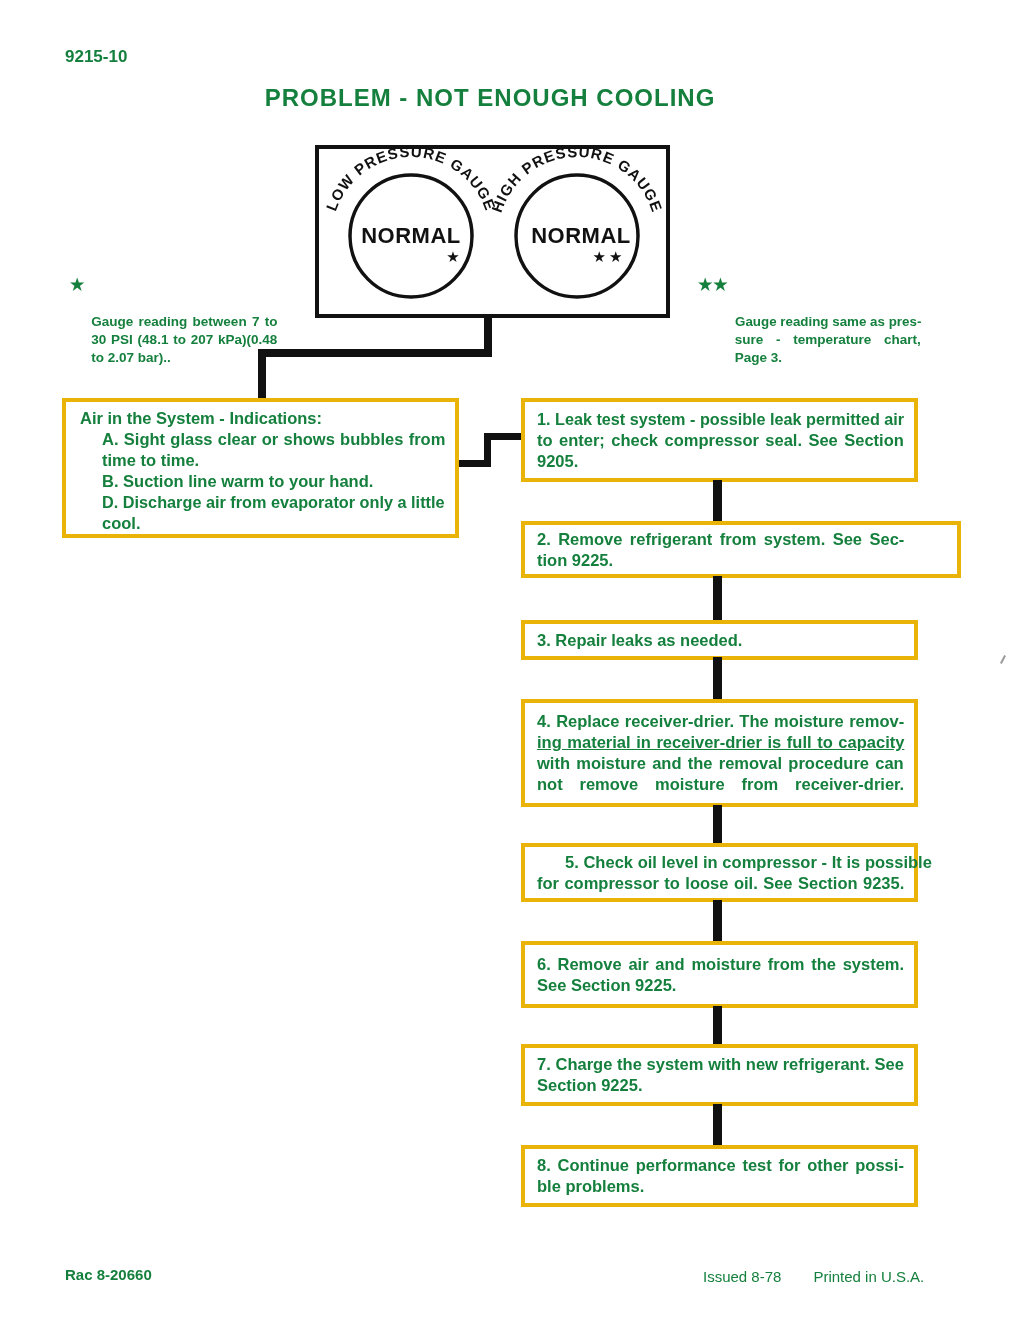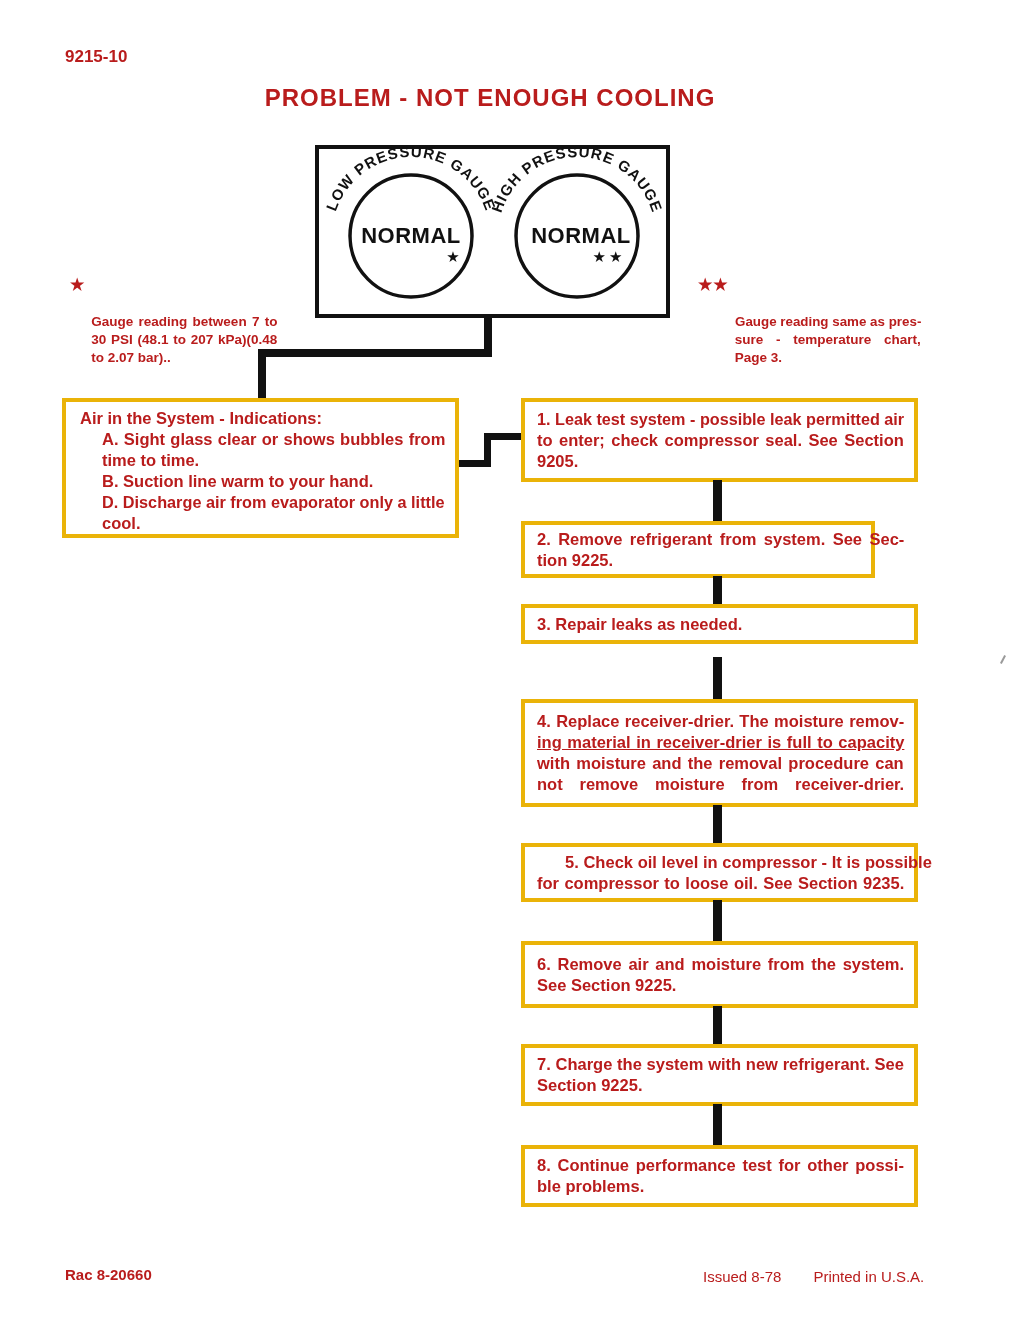--- a/index.html
+++ b/index.html
@@ -1,18 +1,18 @@
 <!DOCTYPE html>
 <html><head>
 <meta charset="utf-8">
 <style>
   html,body{margin:0;padding:0;background:#e8e8e8;}
   .page{
     position:relative;width:1024px;height:1325px;background:#ffffff;
-    font-family:"Liberation Sans",sans-serif;color:#b91c1c;overflow:hidden;
+    font-family:"Liberation Sans",sans-serif;color:#15803d;overflow:hidden;
   }
   .abs{position:absolute;}
   .pagenum{left:65px;top:47px;font-size:17px;font-weight:700;}
   .title{left:0;top:84px;width:980px;text-align:center;font-size:24px;font-weight:700;letter-spacing:1px;}
   
   .gaugebox{left:315px;top:145px;width:355px;height:173px;border:4px solid #111;box-sizing:border-box;background:#fff;}
   .gaugebox svg{overflow:visible;display:block;}
   
   .conn{position:absolute;background:#111;}
   
@@ -95,26 +95,26 @@
       <div class="tline ind-line"><span>cool.</span></div>
     </div>
 
   <div id="steps-root">
       <div class="box" style="left: 521px; top: 398px; width: 397px; height: 84px; padding: 6.5px 10px 0px 12px;">
         <div class="tline"><span style="transform: scaleX(0.981283);">1. Leak test system - possible leak permitted air</span></div>
         <div class="tline"><span style="word-spacing: 1.83333px;">to enter; check compressor seal. See Section</span></div>
         <div class="tline"><span>9205.</span></div>
       </div>
       <div class="conn" style="left: 713px; top: 480px; width: 9px; height: 43px;"></div>
-      <div class="box" style="left: 521px; top: 521px; width: 354px; height: 57px; padding: 3.5px 10px 0px 12px;">
+      <div class="box" style="left: 521px; top: 521px; width: 440px; height: 57px; padding: 3.5px 10px 0px 12px;">
         <div class="tline"><span style="word-spacing: 2.83333px;">2. Remove refrigerant from system. See Sec-</span></div>
         <div class="tline"><span>tion 9225.</span></div>
       </div>
       <div class="conn" style="left: 713px; top: 576px; width: 9px; height: 45px;"></div>
-      <div class="box" style="left: 521px; top: 604px; width: 397px; height: 40px; padding: 5.5px 10px 0px 12px;">
+      <div class="box" style="left: 521px; top: 620px; width: 397px; height: 40px; padding: 5.5px 10px 0px 12px;">
         <div class="tline"><span>3. Repair leaks as needed.</span></div>
       </div>
       <div class="conn" style="left: 713px; top: 657px; width: 9px; height: 44px;"></div>
       <div class="box" style="left: 521px; top: 699px; width: 397px; height: 108px; padding: 8px 10px 0px 12px;">
         <div class="tline"><span style="word-spacing: 0.8px;">4. Replace receiver-drier. The moisture remov-</span></div>
         <div class="tline"><span style="word-spacing: 1px; text-decoration: underline;">ing material in receiver-drier is full to capacity</span></div>
         <div class="tline"><span style="word-spacing: 1.66667px;">with moisture and the removal procedure can</span></div>
         <div class="tline"><span style="word-spacing: 12.25px;">not remove moisture from receiver-drier.</span></div>
       </div>
       <div class="conn" style="left: 713px; top: 805px; width: 9px; height: 40px;"></div>

